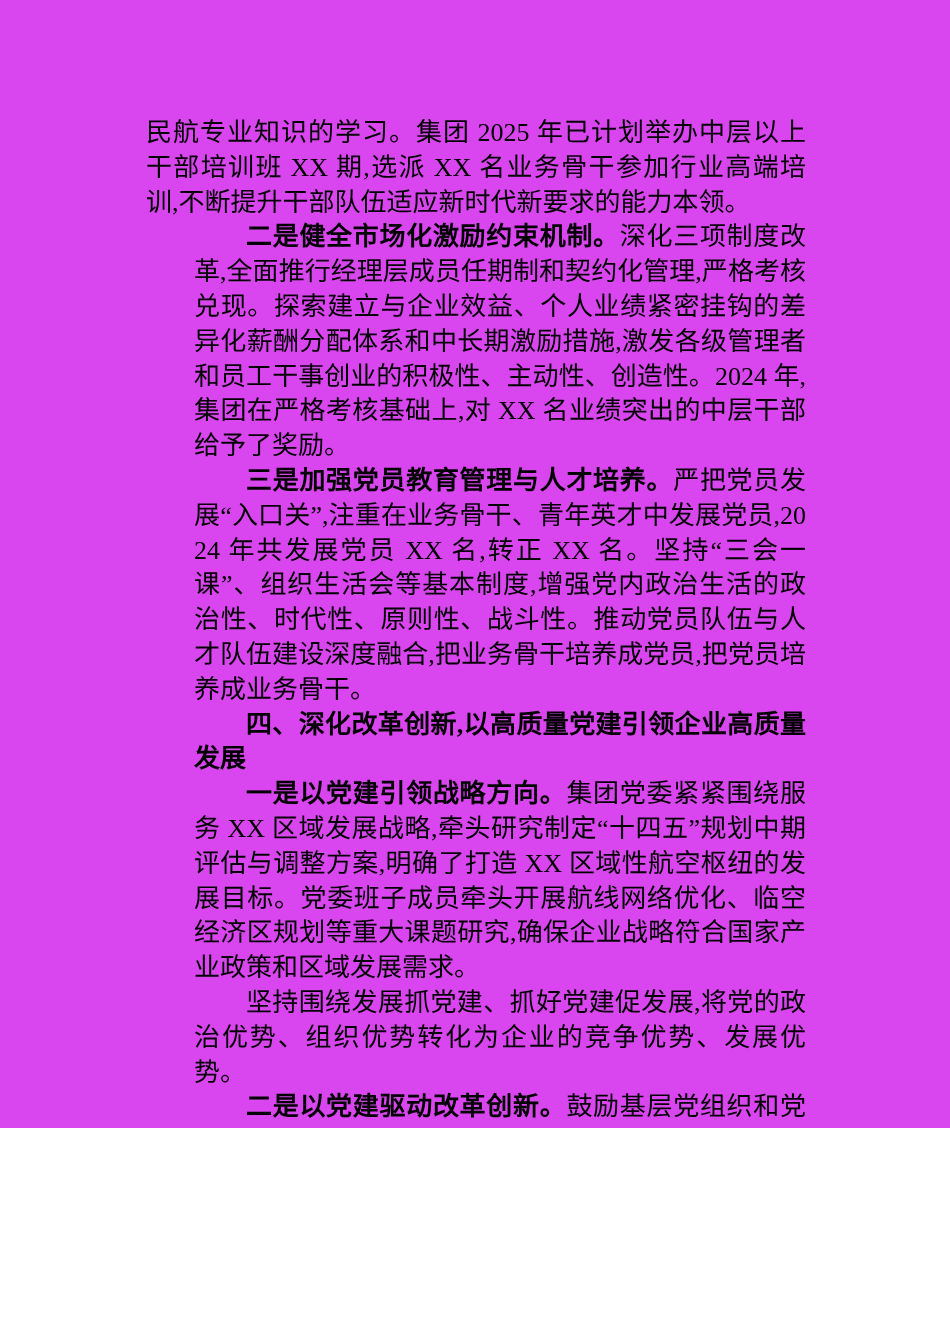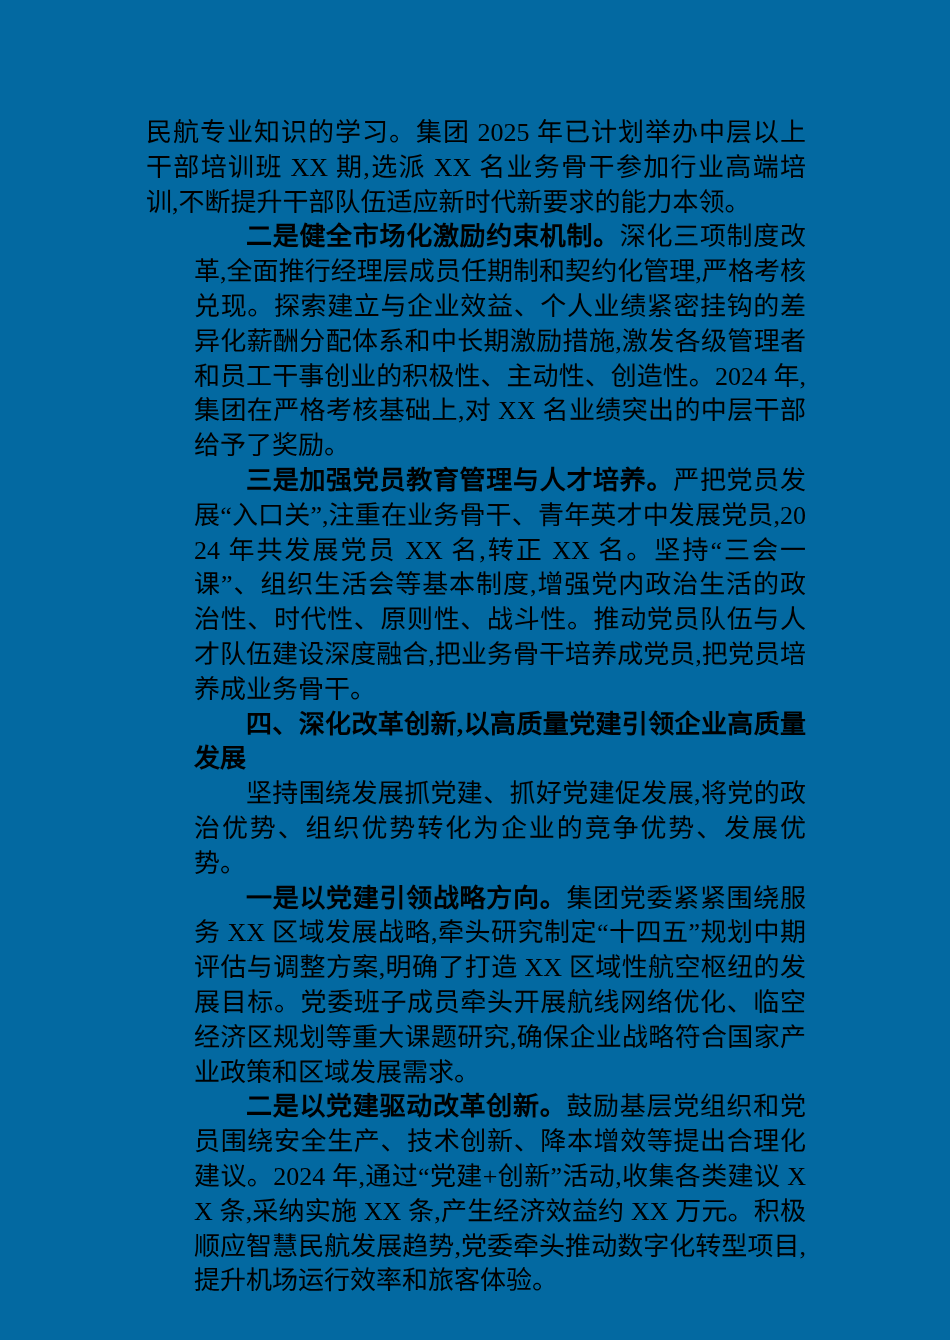--- a/index.html
+++ b/index.html
@@ -3,22 +3,22 @@
 <meta charset="utf-8">
 <style>
   html, body {
     margin: 0;
     padding: 0;
     background: #ffffff;
   }
   .page {
     position: relative;
     width: 950px;
-    height: 1340px;
-    background: #0369a1;
+    height: 1128px;
+    background: #d946ef;
     box-sizing: border-box;
     padding: 116px 144px 56px 146px;
     overflow: hidden;
     font-family: "Liberation Serif", "DejaVu Serif", serif;
     color: #000000;
   }
   .doc-body p {
     margin: 0;
     padding: 0;
     font-size: 26px;
@@ -48,21 +48,21 @@
   <div class="doc-body">
 
     <p class="no-indent"><span>民航专业知识的学习。集团 2025 年已计划举办中层以上干部培训班 XX 期,选派 XX 名业务骨干参加行业高端培训,不断提升干部队伍适应新时代新要求的能力本领。</span></p>
 
     <p class="indent"><span class="lead">二是健全市场化激励约束机制。</span><span>深化三项制度改革,全面推行经理层成员任期制和契约化管理,严格考核兑现。探索建立与企业效益、个人业绩紧密挂钩的差异化薪酬分配体系和中长期激励措施,激发各级管理者和员工干事创业的积极性、主动性、创造性。2024 年,集团在严格考核基础上,对 XX 名业绩突出的中层干部给予了奖励。</span></p>
 
     <p class="indent"><span class="lead">三是加强党员教育管理与人才培养。</span><span>严把党员发展“入口关”,注重在业务骨干、青年英才中发展党员,2024 年共发展党员 XX 名,转正 XX 名。坚持“三会一课”、组织生活会等基本制度,增强党内政治生活的政治性、时代性、原则性、战斗性。推动党员队伍与人才队伍建设深度融合,把业务骨干培养成党员,把党员培养成业务骨干。</span></p>
 
     <p class="indent heading"><span>四、深化改革创新,以高质量党建引领企业高质量发展</span></p>
 
+    <p class="indent"><span class="lead">一是以党建引领战略方向。</span><span>集团党委紧紧围绕服务 XX 区域发展战略,牵头研究制定“十四五”规划中期评估与调整方案,明确了打造 XX 区域性航空枢纽的发展目标。党委班子成员牵头开展航线网络优化、临空经济区规划等重大课题研究,确保企业战略符合国家产业政策和区域发展需求。</span></p>
+
     <p class="indent"><span>坚持围绕发展抓党建、抓好党建促发展,将党的政治优势、组织优势转化为企业的竞争优势、发展优势。</span></p>
-
-    <p class="indent"><span class="lead">一是以党建引领战略方向。</span><span>集团党委紧紧围绕服务 XX 区域发展战略,牵头研究制定“十四五”规划中期评估与调整方案,明确了打造 XX 区域性航空枢纽的发展目标。党委班子成员牵头开展航线网络优化、临空经济区规划等重大课题研究,确保企业战略符合国家产业政策和区域发展需求。</span></p>
 
     <p class="indent"><span class="lead">二是以党建驱动改革创新。</span><span>鼓励基层党组织和党员围绕安全生产、技术创新、降本增效等提出合理化建议。2024 年,通过“党建+创新”活动,收集各类建议 XX 条,采纳实施 XX 条,产生经济效益约 XX 万元。积极顺应智慧民航发展趋势,党委牵头推动数字化转型项目,提升机场运行效率和旅客体验。</span></p>
 
 
   </div>
 </div>
 
 </body></html>

